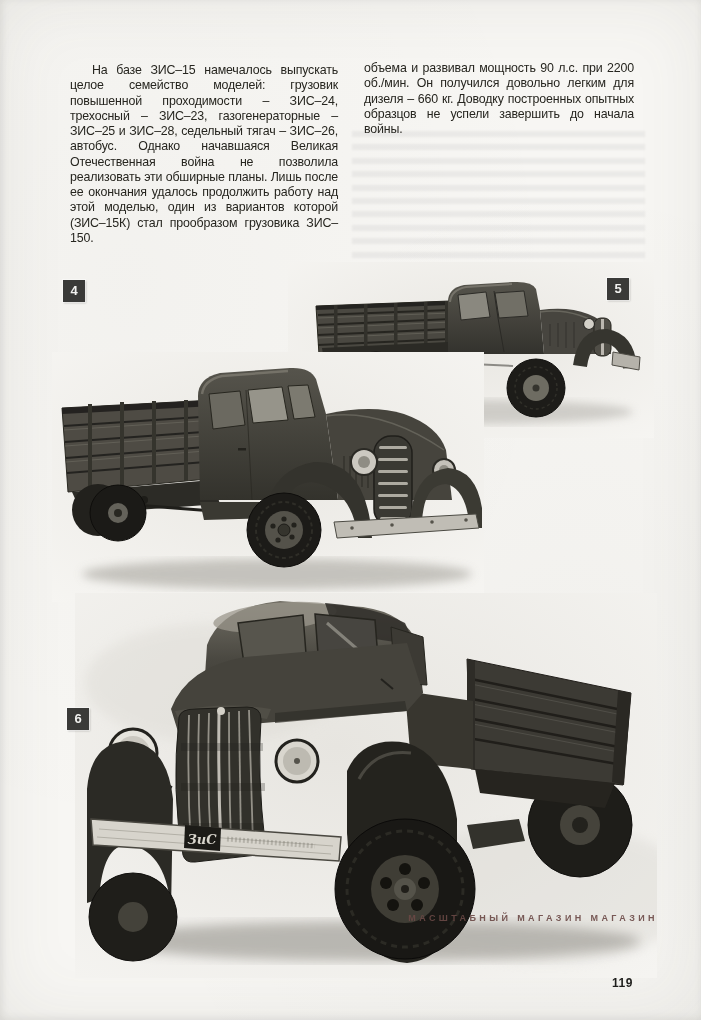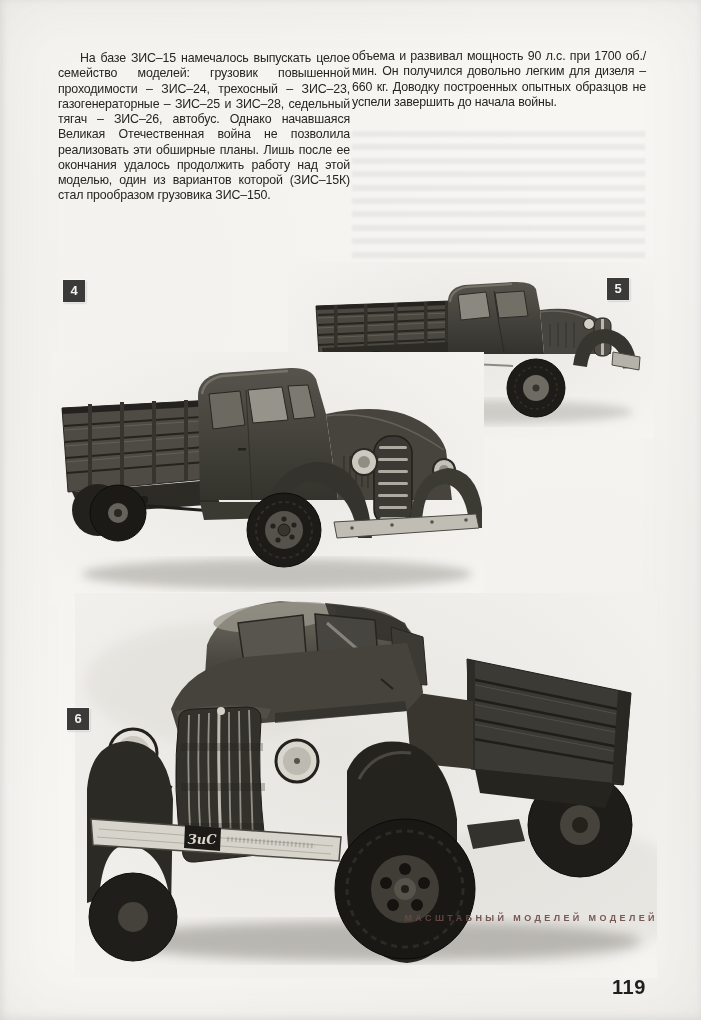--- a/index.html
+++ b/index.html
@@ -9,21 +9,21 @@
       radial-gradient(ellipse at 18% 28%, rgba(60,60,50,0.022), transparent 55%),
       radial-gradient(ellipse at 82% 72%, rgba(60,60,50,0.03), transparent 55%),
       #f7f6f3;
     box-shadow: inset 0 0 70px rgba(90,88,78,0.09),
                 inset 3px 0 8px rgba(0,0,0,0.05),
                 inset 0 -4px 10px rgba(0,0,0,0.04);
     font-family:"Liberation Sans", sans-serif;
     color:#26251f;
   }
   .col{position:absolute;font-size:12.4px;line-height:15.25px;text-align:justify;letter-spacing:-0.15px;}
-  .col p{margin:0;text-indent:22px;}
+  .col p{margin:12px;text-indent:22px;}
   .col p.noindent{text-indent:0;}
   .col-left{left:58px;top:51px;width:292px;}
   .col-right{left:352px;top:49px;width:294px;}
   .ghost{
     position:absolute;left:352px;top:131px;width:293px;height:147px;
     background:repeating-linear-gradient(180deg, rgba(118,118,126,0.15) 0px, rgba(118,118,126,0.15) 6px, transparent 6px, transparent 13.4px);
     filter:blur(1.1px);opacity:0.65;
   }
   .badge{
     position:absolute;width:22px;height:22px;background:#3a3a38;
@@ -36,32 +36,32 @@
   .photo{position:absolute;}
   .photo5{left:288px;top:262px;}
   .photo4{left:52px;top:352px;}
   .photo6{left:75px;top:593px;}
   .watermark{position:absolute;right:43px;top:910px;text-align:right;color:#6b4946;}
   .wm-title{
     font-family:"DejaVu Serif", serif;font-weight:bold;font-size:41px;line-height:46px;
     letter-spacing:1px;opacity:0.93;text-shadow:0.5px 0.5px 0 rgba(107,73,70,0.35);
   }
   .wm-sub{font-size:9px;font-weight:bold;letter-spacing:3.4px;margin-top:3px;opacity:0.9;}
-  .pagenum{position:absolute;left:612px;top:976px;font-size:20px;font-weight:bold;color:#1e1e1c;letter-spacing:0.5px;text-align:right;}
+  .pagenum{position:absolute;left:612px;top:976px;font-size:12px;font-weight:bold;color:#1e1e1c;letter-spacing:0.5px;text-align:right;}
 </style>
 </head>
 <body>
 
 <div class="page">
 
   <div class="col col-left">
     <p>На базе ЗИС–15 намечалось выпускать целое семейство моделей: грузовик повышенной проходимости – ЗИС–24, трехосный – ЗИС–23, газогенераторные – ЗИС–25 и ЗИС–28, седельный тягач – ЗИС–26, автобус. Однако начавшаяся Великая Отечественная война не позволила реализовать эти обширные планы. Лишь после ее окончания удалось продолжить работу над этой моделью, один из вариантов которой (ЗИС–15К) стал прообразом грузовика ЗИС–150.</p>
   </div>
   <div class="col col-right">
-    <p class="noindent">объема и развивал мощность 90 л.с. при 1700 об./мин. Он получился довольно легким для дизеля – 660 кг. Доводку построенных опытных образцов не успели завершить до начала войны.</p>
+    <p class="noindent">объема и развивал мощность 90 л.с. при 2200 об./мин. Он получился довольно легким для дизеля – 660 кг. Доводку построенных опытных образцов не успели завершить до начала войны.</p>
   </div>
 
   <div class="ghost"></div>
 
   <svg class="photo photo5" width="366" height="176" viewBox="0 0 366 176">
     <defs>
       <radialGradient id="pbg5" cx="50%" cy="45%" r="75%">
         <stop offset="0%" stop-color="#e9e7e2"></stop>
           <stop offset="100%" stop-color="#f6f5f2"></stop>
       </radialGradient>
@@ -344,18 +344,18 @@
     <polygon points="110,232 146,235 145,258 109,255" fill="#1c1b17"></polygon>
     <text x="127" y="251" text-anchor="middle" font-family="DejaVu Serif, serif" font-style="italic" font-weight="bold" font-size="13" fill="#d8d5cc">ЗиС</text>
     <path d="M318,96 L306,86" stroke="#23221e" stroke-width="2"></path>
   </svg>
 
   <div class="badge badge4">4</div>
   <div class="badge badge5">5</div>
   <div class="badge badge6">6</div>
 
   <div class="watermark">
-    <div class="wm-sub">МАСШТАБНЫЙ МОДЕЛЕЙ МОДЕЛЕЙ</div>
+    <div class="wm-sub">МАСШТАБНЫЙ МАГАЗИН МАГАЗИН</div>
   </div>
 
   <div class="pagenum">119</div>
 
 </div>
 
 </body></html>

